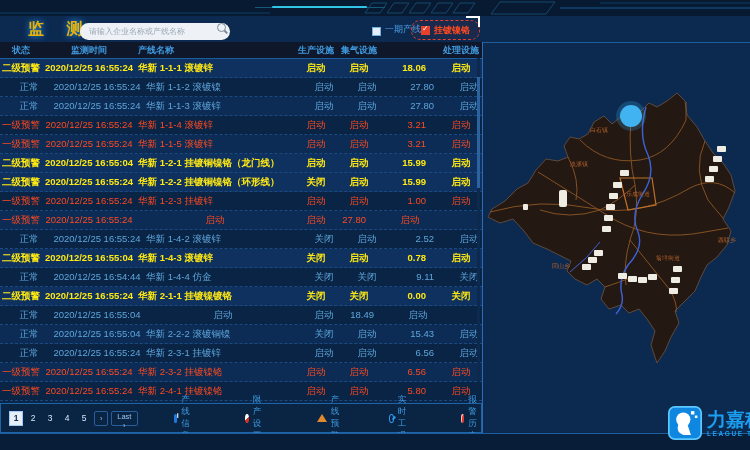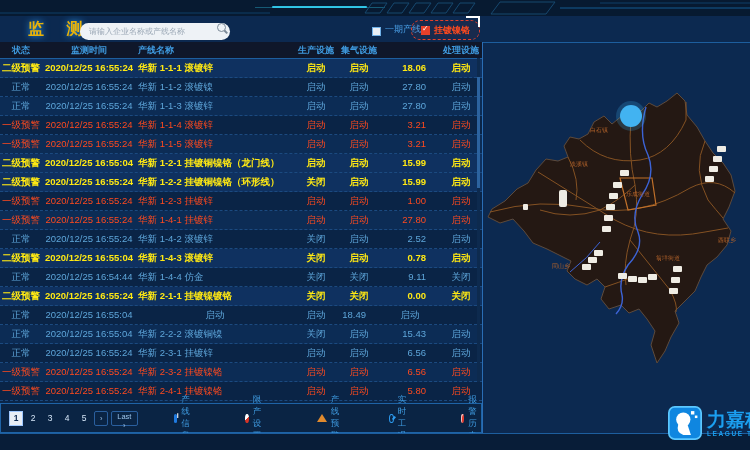--- a/index.html
+++ b/index.html
@@ -31,21 +31,21 @@
           border-top:2px solid #fff;border-right:2px solid #fff;}
   
   .left-panel{position:absolute;left:0;top:42px;width:483px;height:391px;border-right:1px solid #2a6db5;
               box-sizing:border-box;}
   .thead,.trow{display:grid;grid-template-columns:42px 94px 158px 44px 42px 60px 42px;}
   .thead{height:16px;line-height:16px;background:#0f172a;border-bottom:1px solid #1d5e9e;
          font-size:9px;font-weight:bold;color:#3f9be0;}
   .trow{height:18px;line-height:18px;font-size:9.5px;border-bottom:1px dashed #1b4a80;cursor:pointer;}
   .trow:nth-child(odd){background:#0c2c55;}
   .trow:nth-child(even){background:#0a2446;}
-  .trow.normal{color:#5ea6da;}
+  .trow.normal{color:#5ea6da;padding-left:8px;}
   .trow.warn1{color:#ff4a1e;}
   .trow.warn2{color:#ffe913;font-weight:bold;background:#0f3160;}
   .cell{overflow:hidden;white-space:nowrap;text-align:center;}
   .cell.c-line{text-align:left;padding-left:2px;}
   .cell.c-eff{text-align:right;padding-right:14px;}
   .thead .cell.c-eff{text-align:right;padding-right:0;margin-top:18px;}
   .vscroll{position:absolute;right:2px;top:16px;width:3px;height:324px;background:#0d2a4e;}
   .vscroll .thumb{position:absolute;left:0;top:6%;width:3px;height:34%;background:#2c639f;}
   .summary{height:18px;display:flex;align-items:center;gap:17px;padding-left:56px;
            font-size:9.5px;background:#0b2648;}
@@ -204,21 +204,20 @@
           <div class="cell c-time">2020/12/25 16:55:24</div>
           <div class="cell c-line">华新 1-2-3 挂镀锌</div>
           <div class="cell c-prod">启动</div>
           <div class="cell c-gas">启动</div>
           <div class="cell c-eff">1.00</div>
           <div class="cell c-treat">启动</div>
         </div>
         <div class="trow warn1">
           <div class="cell c-status">一级预警</div>
           <div class="cell c-time">2020/12/25 16:55:24</div>
-          <div class="cell c-line">华新 1-4-1 挂镀锌</div>
           <div class="cell c-prod">启动</div>
           <div class="cell c-gas">启动</div>
           <div class="cell c-eff">27.80</div>
           <div class="cell c-treat">启动</div>
         </div>
         <div class="trow normal">
           <div class="cell c-status">正常</div>
           <div class="cell c-time">2020/12/25 16:55:24</div>
           <div class="cell c-line">华新 1-4-2 滚镀锌</div>
           <div class="cell c-prod">关闭</div>

